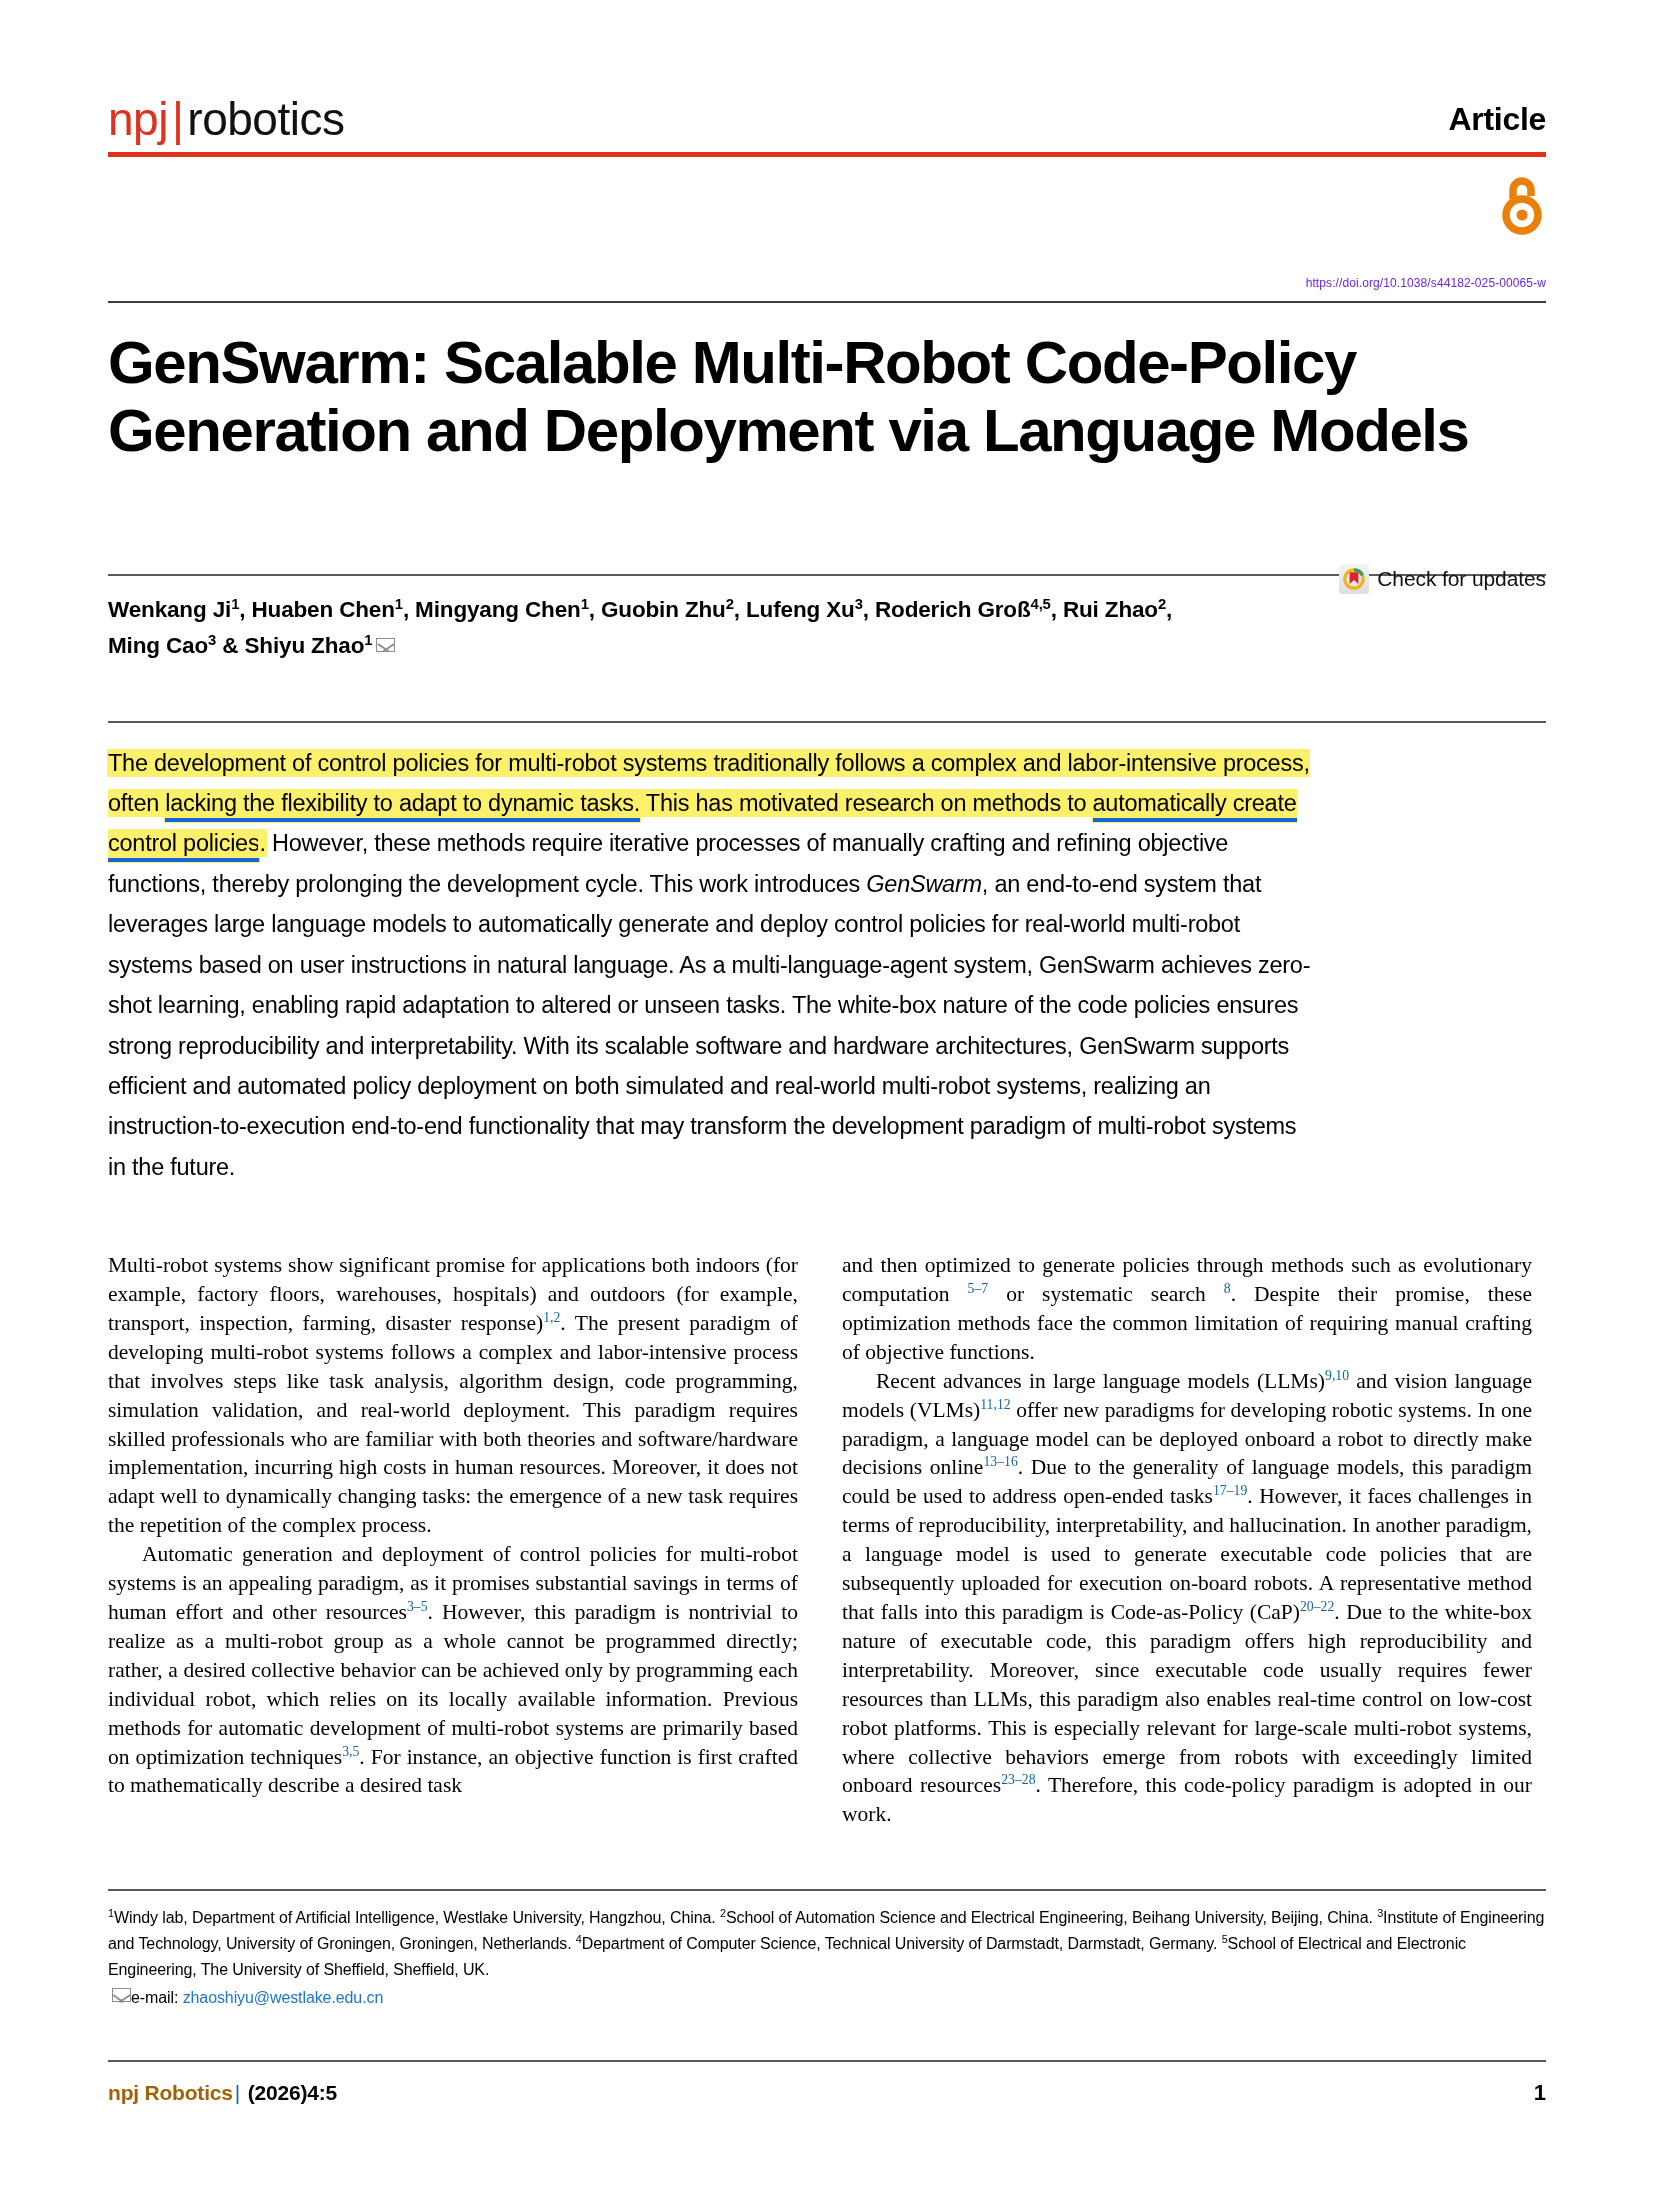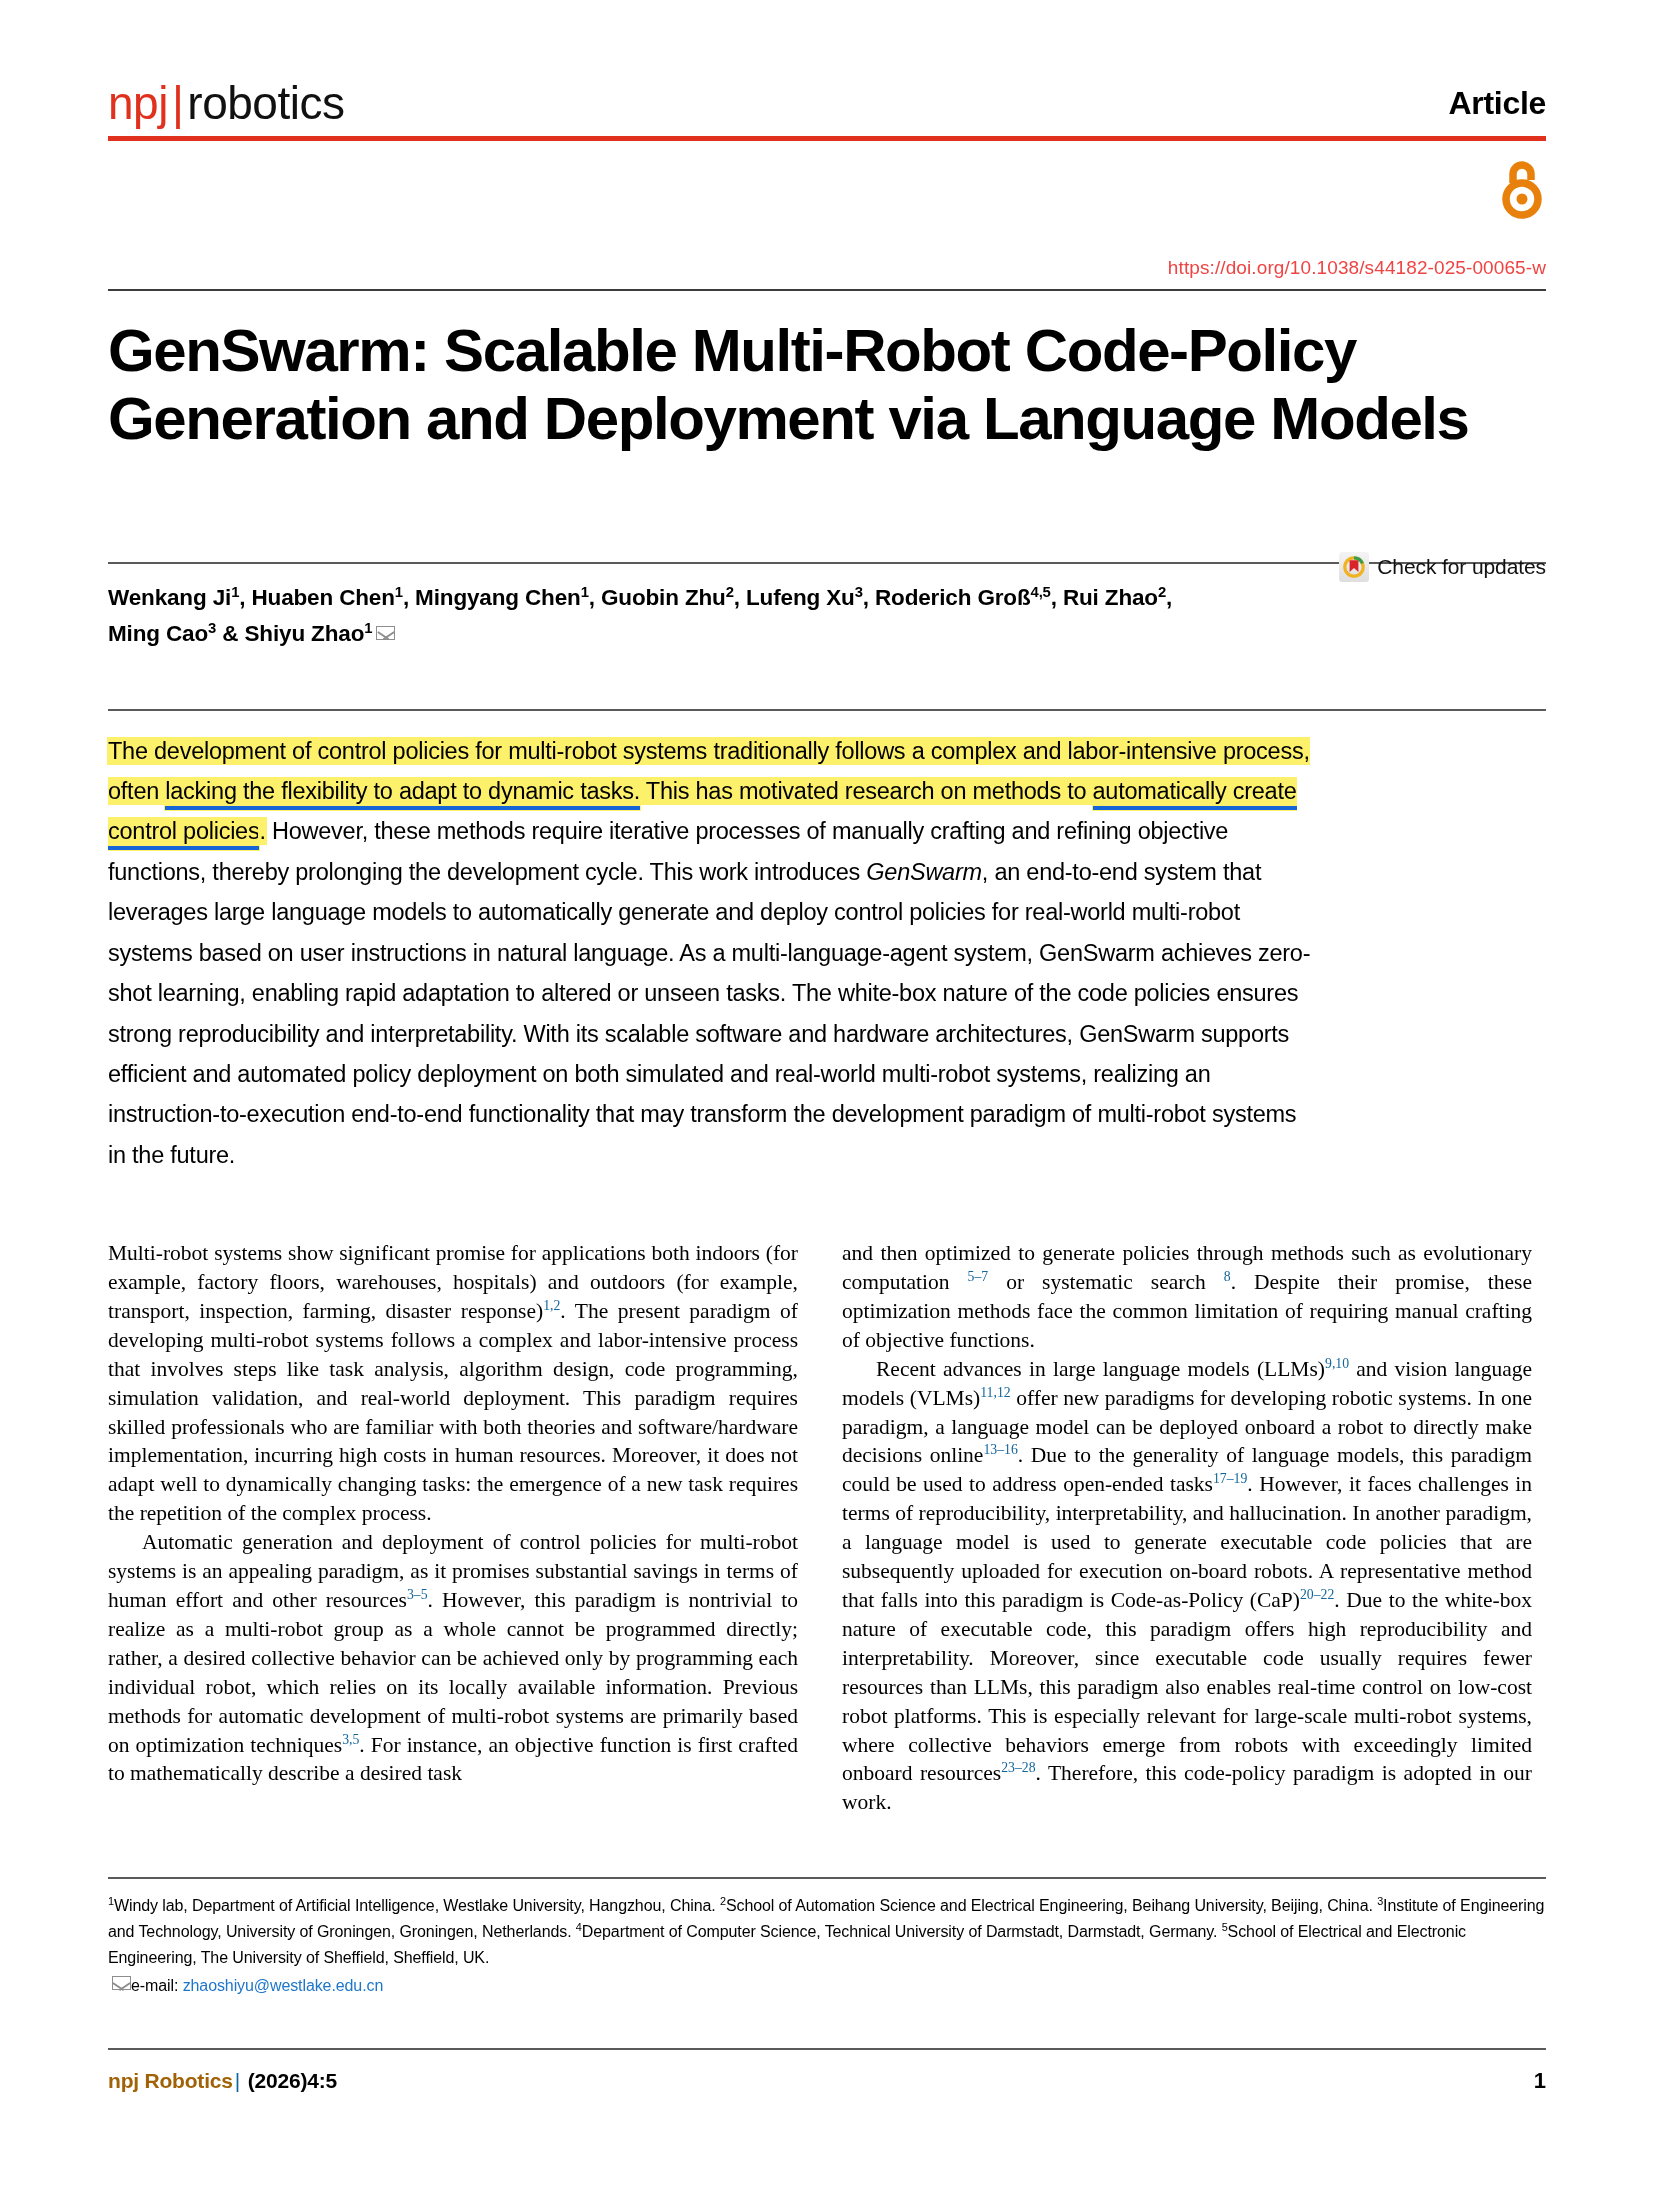--- a/index.html
+++ b/index.html
@@ -14,21 +14,21 @@
     color: #000000;
     position: relative;
     overflow: hidden;
   }
   .page {
     position: absolute;
     left: 0; top: 0;
     width: 1654px;
     height: 2197px;
     box-sizing: border-box;
-    padding: 0 108px;
+    padding: 16px 108px;
   }
 
   
   .masthead {
     position: relative;
     height: 96px;
     display: flex;
     align-items: flex-end;
     justify-content: space-between;
     padding-top: 30px;
@@ -68,22 +68,22 @@
     width: 44px;
     height: 62px;
   }
 
   
   .doi-row {
     text-align: right;
     padding-bottom: 10px;
   }
   .doi-link {
-    font-size: 19px;
-    color: #ef4444;
+    font-size: 12px;
+    color: #6d28d9;
     text-decoration: none;
     letter-spacing: 0.1px;
   }
   .thin-rule {
     height: 2px;
     background: #3c3c3c;
   }
 
   
   .title {

